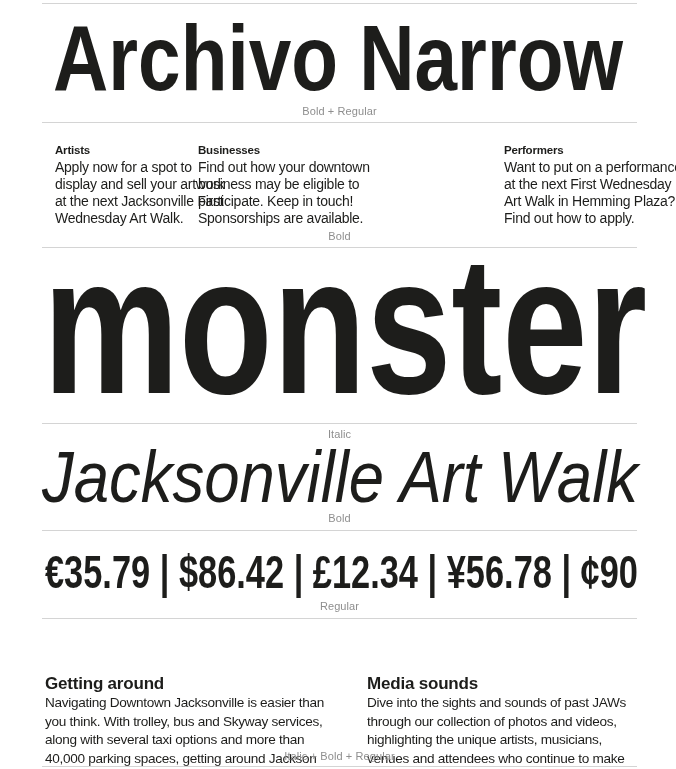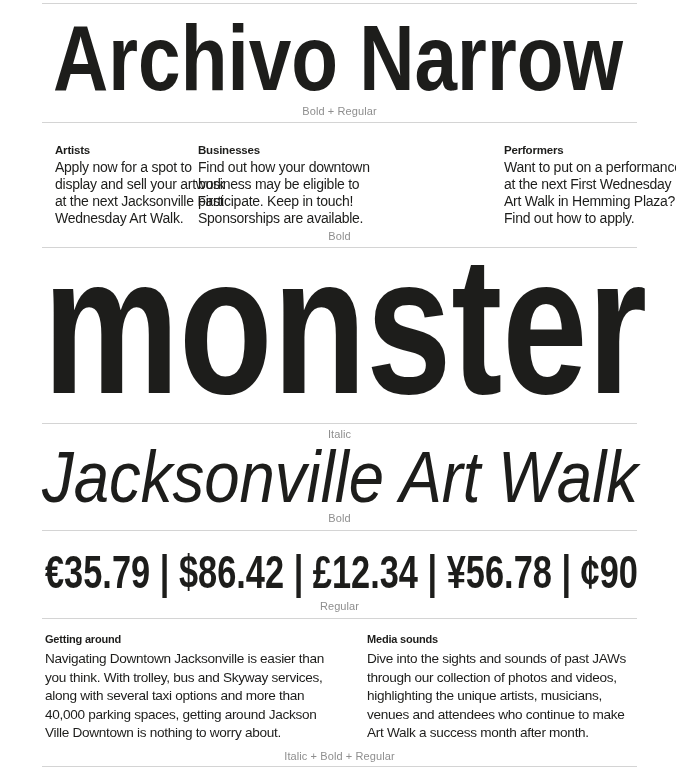--- a/index.html
+++ b/index.html
@@ -35,21 +35,21 @@
     font-weight:bold;
     color:#1d1d1b;
   }
   .top-col { top:143px; width:152px; }
   .top-col h4 { font-size:11.5px; line-height:14px; margin-bottom:2px; letter-spacing:-0.2px; }
   .top-col .body {
     font-size:14px; line-height:17px; letter-spacing:-0.25px;
     white-space:pre;
   }
   .bottom-col { top:630px; }
-  .bottom-col h4 { font-size:11px; line-height:19px; margin-bottom:1px; letter-spacing:-0.2px; }
+  .bottom-col h4 { font-size:17px; line-height:19px; margin-bottom:1px; letter-spacing:-0.2px;margin-top:44px; }
   .bottom-col .body {
     font-size:13.6px; line-height:18.6px; letter-spacing:-0.3px;
     white-space:pre;
   }
 </style>
 </head>
 <body>
 
 <div class="page">
 

